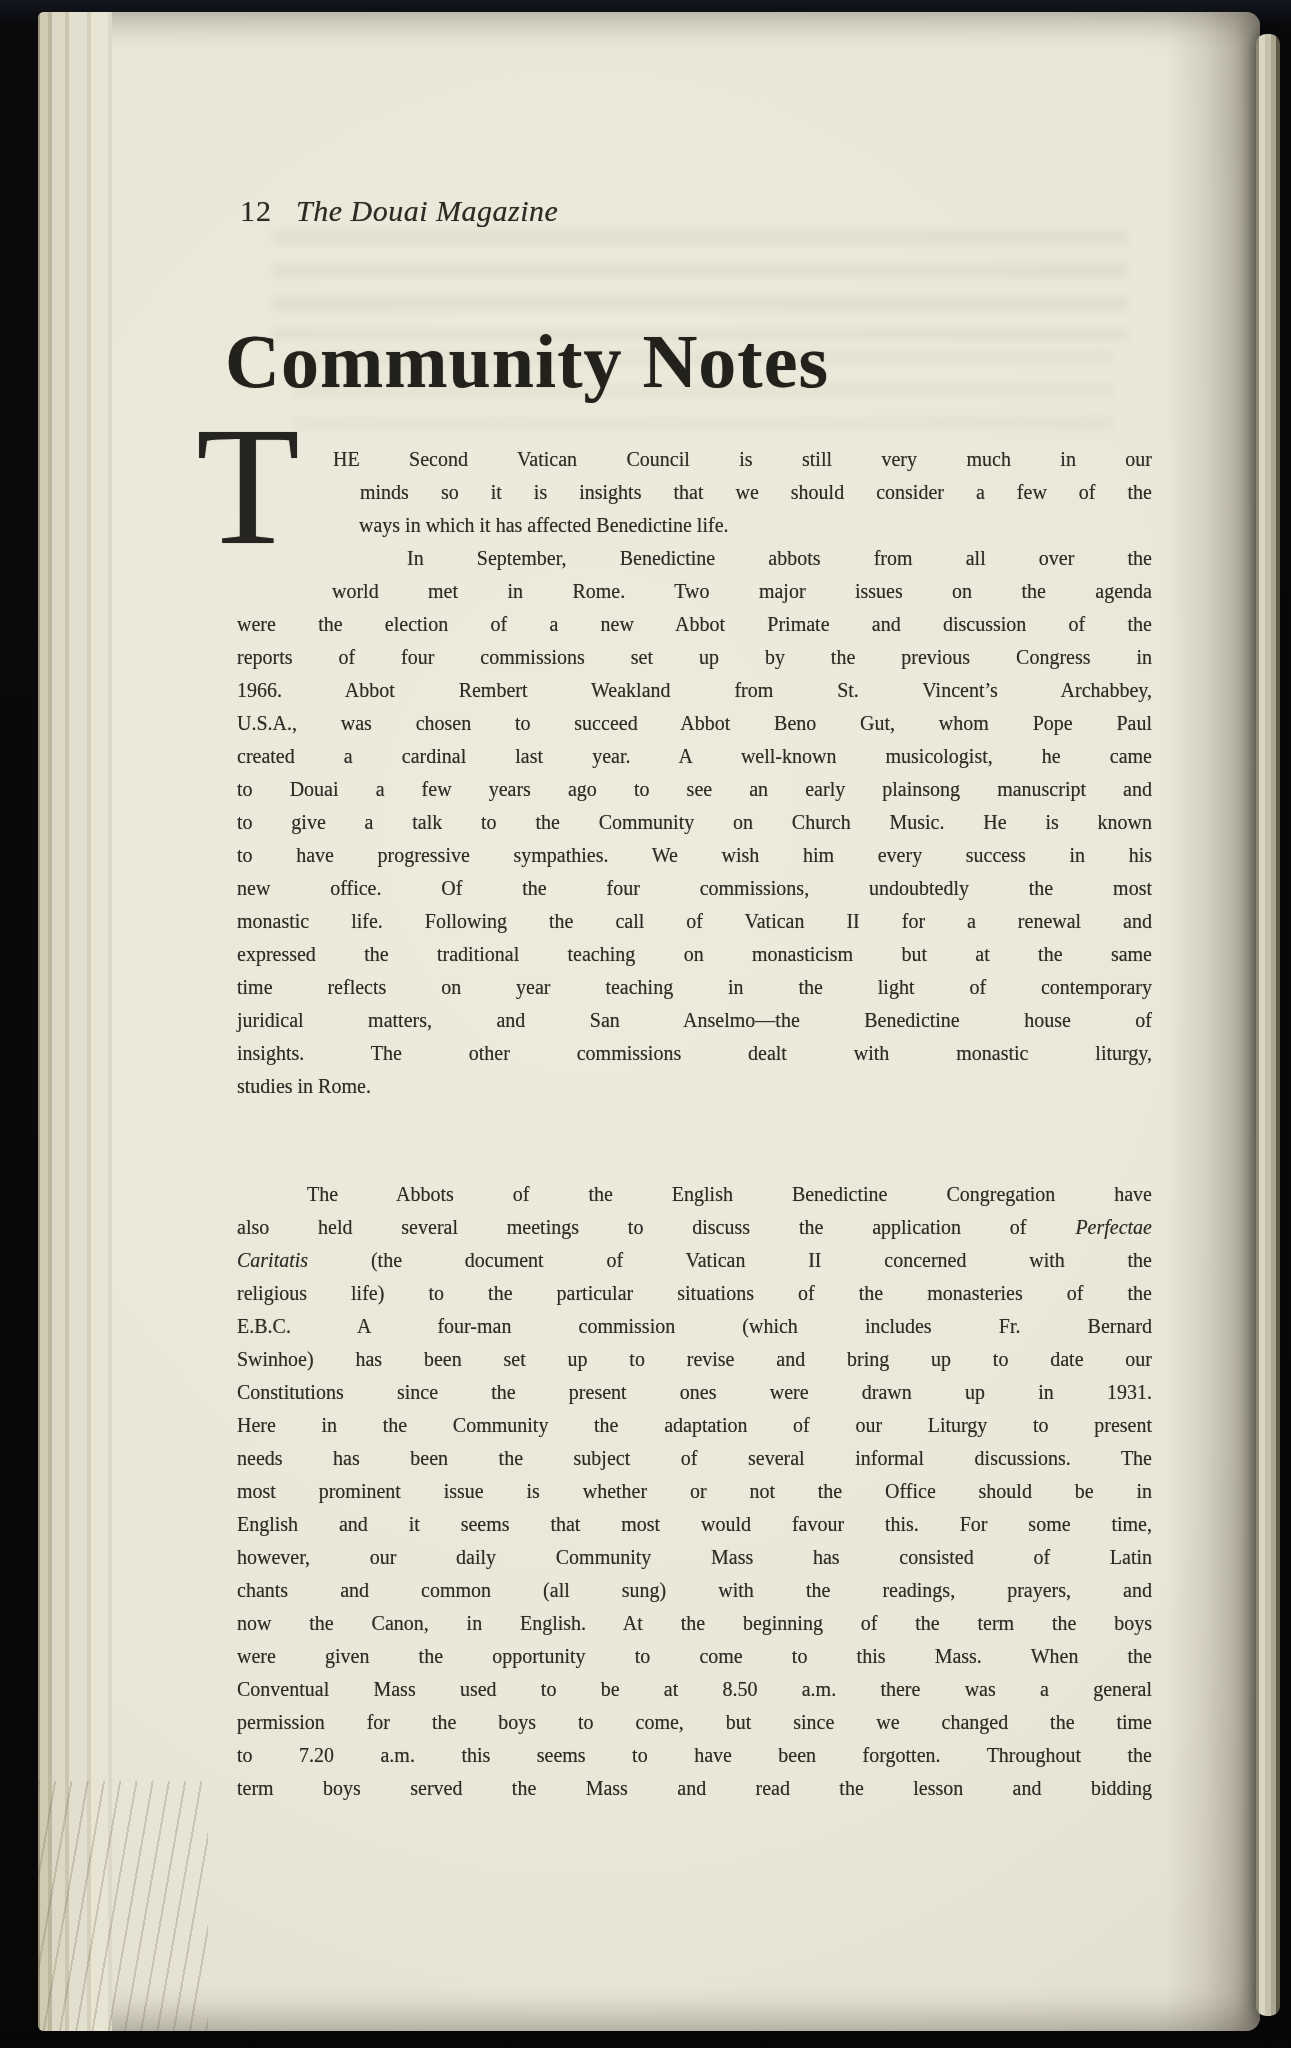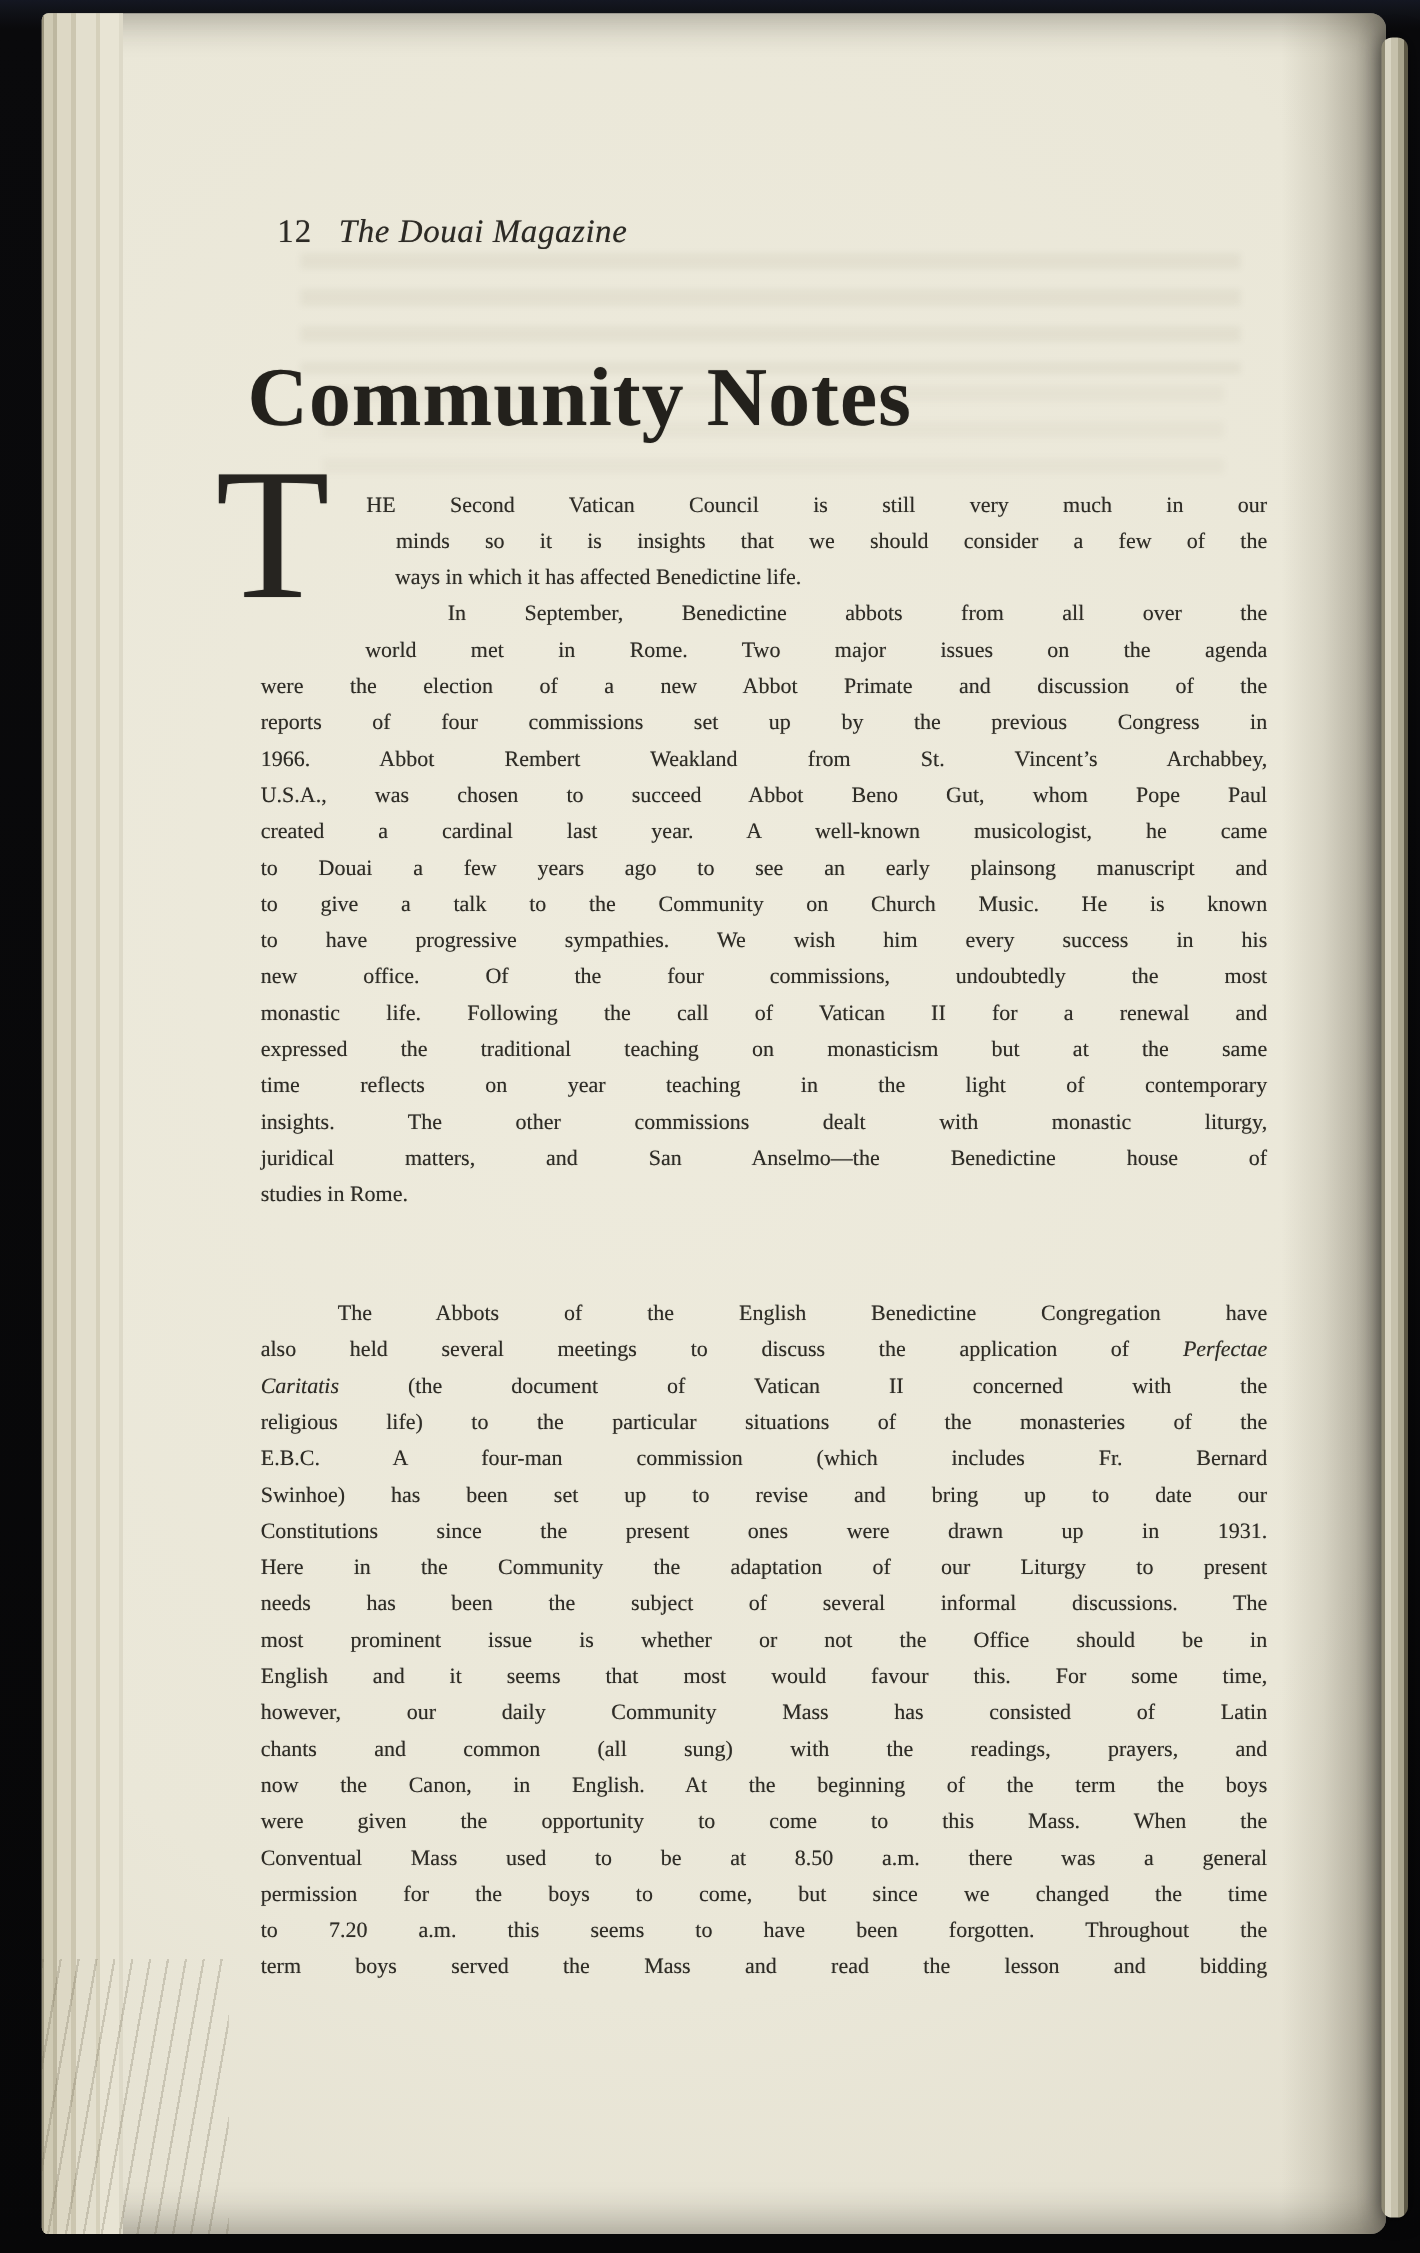--- a/index.html
+++ b/index.html
@@ -26,21 +26,21 @@
   .fore-edge{position:absolute;left:1256px;top:34px;width:24px;height:1982px;border-radius:10px;
         background:linear-gradient(90deg,#8f8a74 0 3px,#d9d5c3 3px 9px,#c6c1ac 9px 15px,#a9a48d 15px 20px,#5e5947 20px 24px);
         box-shadow:0 0 18px rgba(0,0,0,.55);}
   
   .ghost{position:absolute;filter:blur(3px);pointer-events:none;
          background:repeating-linear-gradient(180deg, rgba(128,118,92,.18) 0 15px, rgba(0,0,0,0) 15px 33px);}
   .g1{left:235px;top:218px;width:855px;height:110px;opacity:.42;}
   .g2{left:255px;top:338px;width:820px;height:92px;opacity:.26;}
   
   .running-head{position:absolute;left:202px;top:182px;font-size:30px;color:#2c2a25;
-        text-shadow:0 0 .7px rgba(44,42,36,.55);margin-left:12px;}
+        text-shadow:0 0 .7px rgba(44,42,36,.55);}
   .running-head .pnum{font-style:normal;margin-right:24px;letter-spacing:1px;}
   .running-head .mag{font-style:italic;letter-spacing:.5px;}
   .article-title{position:absolute;left:187px;top:308px;width:915px;margin:0;
         text-align:left;font-size:76px;font-weight:bold;line-height:1.1;
         color:#23211c;letter-spacing:1px;text-shadow:0 0 1px rgba(35,33,28,.4);}
   .col{position:absolute;left:187px;top:0;width:915px;height:100%;color:#2e2c26;}
   .dropcap{position:absolute;left:-29px;top:389px;font-size:170px;line-height:1;
         color:#262420;text-shadow:0 0 1px rgba(38,36,32,.45);}
   .para{position:absolute;left:12px;width:915px;font-size:20px;line-height:33px;
         text-shadow:0 0 .7px rgba(46,44,38,.5);}
@@ -82,22 +82,22 @@
           <div class="tline"><span>1966.  Abbot Rembert Weakland from St. Vincent’s Archabbey,</span></div>
           <div class="tline"><span>U.S.A., was chosen to succeed Abbot Beno Gut, whom Pope Paul</span></div>
           <div class="tline"><span>created a cardinal last year.  A well-known musicologist, he came</span></div>
           <div class="tline"><span>to Douai a few years ago to see an early plainsong manuscript and</span></div>
           <div class="tline"><span>to give a talk to the Community on Church Music.  He is known</span></div>
           <div class="tline"><span>to have progressive sympathies.  We wish him every success in his</span></div>
           <div class="tline"><span>new office.  Of the four commissions, undoubtedly the most</span></div>
           <div class="tline"><span>monastic life.  Following the call of Vatican II for a renewal and</span></div>
           <div class="tline"><span>expressed the traditional teaching on monasticism but at the same</span></div>
           <div class="tline"><span>time reflects on year teaching in the light of contemporary</span></div>
+          <div class="tline"><span>juridical matters, and San Anselmo—the Benedictine house of</span></div>
           <div class="tline"><span>insights.  The other commissions dealt with monastic liturgy,</span></div>
-          <div class="tline"><span>juridical matters, and San Anselmo—the Benedictine house of</span></div>
           <div class="tline last"><span>studies in Rome.</span></div>
         </div>
       <div class="para p2">
           <div class="tline pind"><span>The Abbots of the English Benedictine Congregation have</span></div>
           <div class="tline"><span>also held several meetings to discuss the application of </span><em>Perfectae</em></div>
           <div class="tline"><em>Caritatis</em><span> (the document of Vatican II concerned with the</span></div>
           <div class="tline"><span>religious life) to the particular situations of the monasteries of the</span></div>
           <div class="tline"><span>E.B.C.  A four-man commission (which includes Fr. Bernard</span></div>
           <div class="tline"><span>Swinhoe) has been set up to revise and bring up to date our</span></div>
           <div class="tline"><span>Constitutions since the present ones were drawn up in 1931.</span></div>

